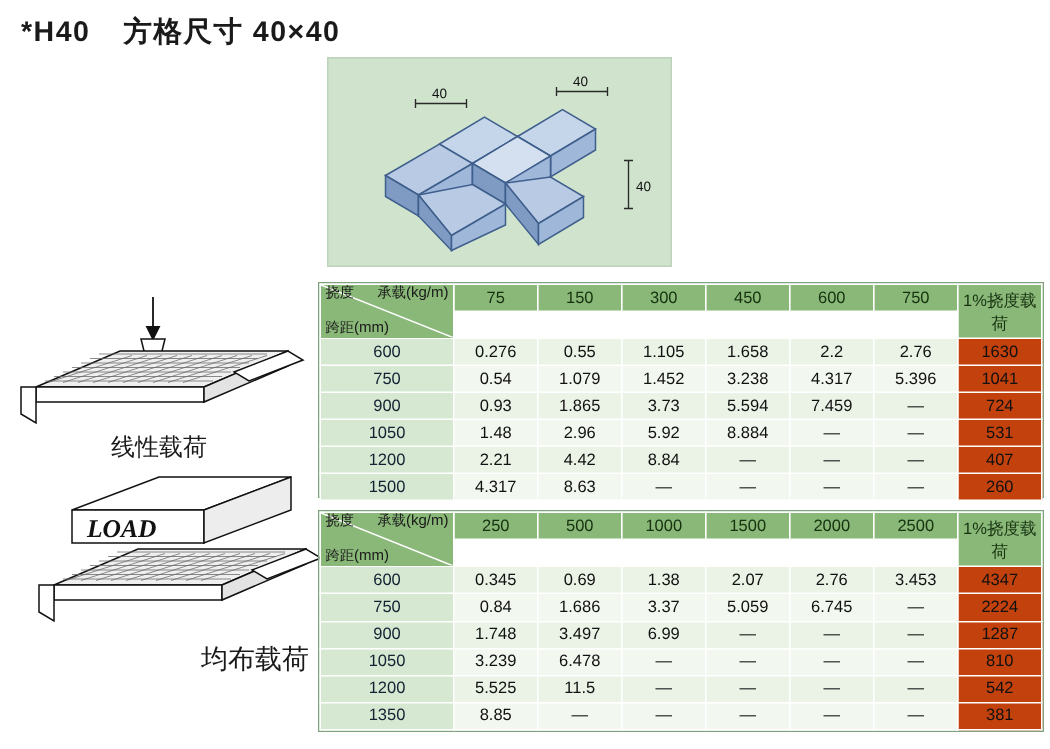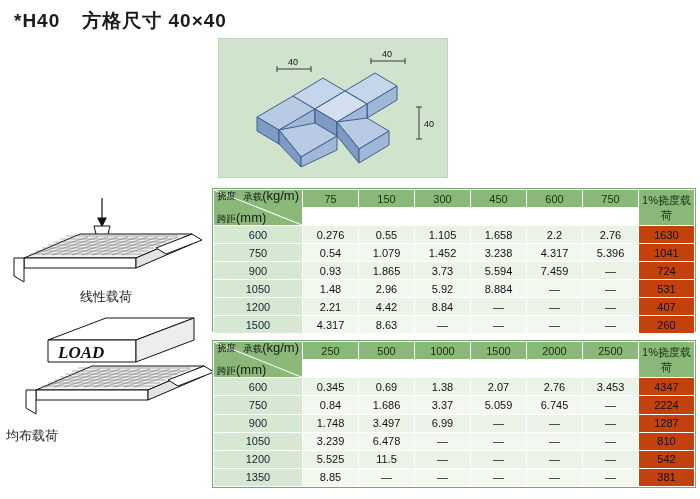--- a/index.html
+++ b/index.html
@@ -64,36 +64,36 @@
     top: 196px;
     width: 200px;
     height: 92px;
   }
   .cap-line {
     position: absolute;
     left: 6px;
     top: 288px;
     width: 200px;
     text-align: center;
-    font-size: 13px;
+    font-size: 16px;
   }
   .draw-dist {
     position: absolute;
     left: 18px;
     top: 312px;
     width: 200px;
     height: 112px;
   }
   .cap-dist {
     position: absolute;
     left: 6px;
     top: 427px;
     width: 200px;
-    text-align: left;
-    font-size: 13px;
+    text-align: right;
+    font-size: 18px;
   }
 
   
   .tbl-wrap {
     position: absolute;
     border: 1px solid #7fa37c;
     box-sizing: border-box;
   }
   #table-linear { left: 212px; top: 188px; width: 484px; height: 144px; }
   #table-uniform { left: 212px; top: 340px; width: 484px; height: 148px; }
@@ -146,21 +146,21 @@
   }
   .corner-inner .lbl-bl {
     position: absolute;
     left: 3px;
     bottom: 0px;
     font-size: 9.5px;
     line-height: 11px;
     text-align: center;
     white-space: nowrap;
   }
-  .unit { font-size: 13px; }
+  .unit { font-size: 10px; }
   .rowhead {
     background: #d7e8d2;
     color: #123;
     font-size: 11px;
     height: 17px;
   }
   .cell {
     background: #eaf3e6;
     height: 17px;
     font-size: 11px;

